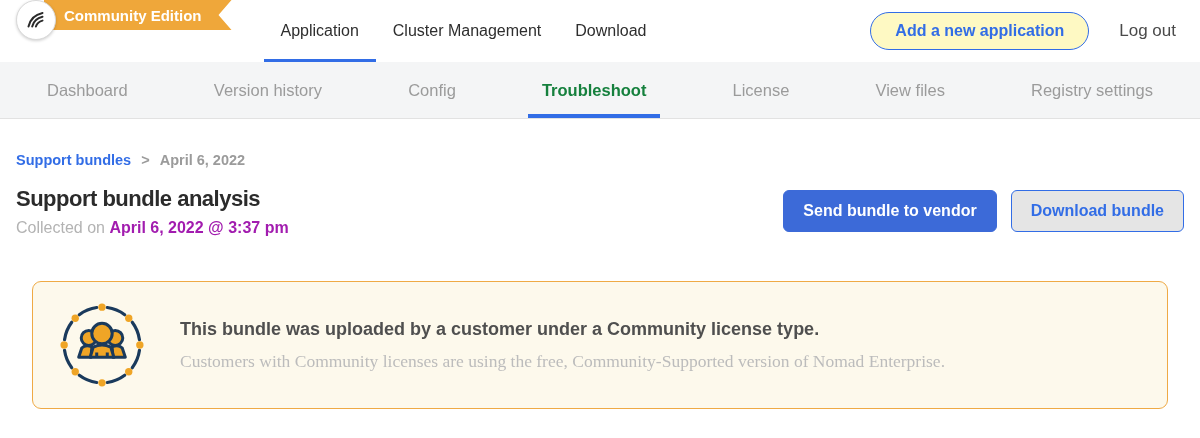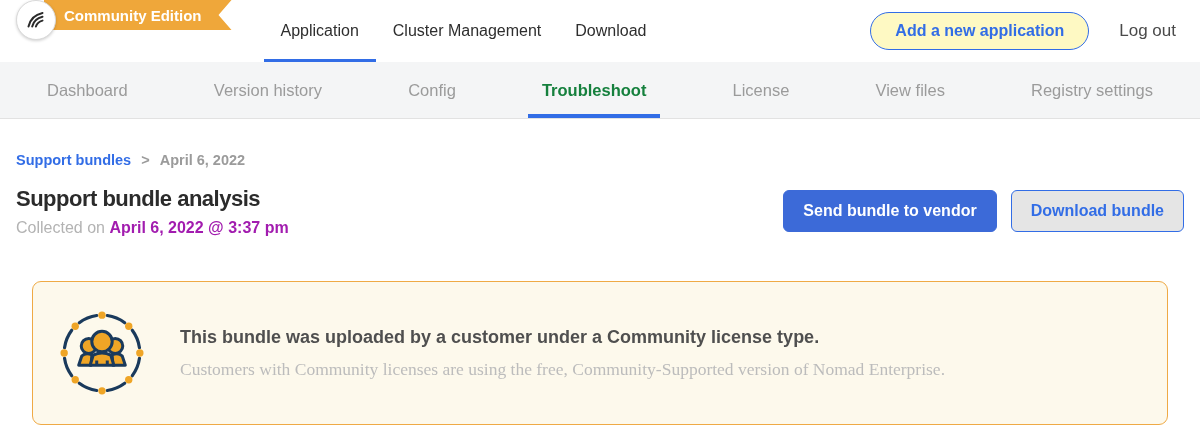--- a/index.html
+++ b/index.html
@@ -51,21 +51,21 @@
   .collected b { color: #a21caf; }
   .action-btns { display: flex; gap: 14px; margin-top: 4px; }
   .btn { font-size: 16px; font-weight: bold; padding: 11px 19px; border-radius: 6px;
     cursor: pointer; font-family: "Liberation Sans", sans-serif; }
   .btn-primary { background: var(--button-blue, #3c6ad8); color: #fff; border: 1px solid var(--button-blue, #3c6ad8); }
   .btn-secondary { background: #e5e5e5; color: var(--accent, #326de6); border: 1px solid var(--accent, #326de6); }
 
   
   .banner { margin: 44px 16px 0 16px; background: var(--cream, #fdf9ec);
     border: 1.5px solid var(--gold-border, #efaa45); border-radius: 9px;
-    height: 144px; display: flex; align-items: center; }
+    height: 128px; display: flex; align-items: center; }
   .banner-icon { width: 88px; height: 88px; margin-left: 25px; flex: 0 0 auto; }
   .banner-text { margin-left: 34px; }
   .banner-heading { font-size: 18px; font-weight: bold; color: #4f4f4f; }
   .banner-body { margin-top: 11px; font-size: 17.5px; color: #bcbcbc; font-family: Liberation Serif, serif; }
 </style>
 </head>
 <body>
 
 <header class="topnav">
   <div class="brand">

